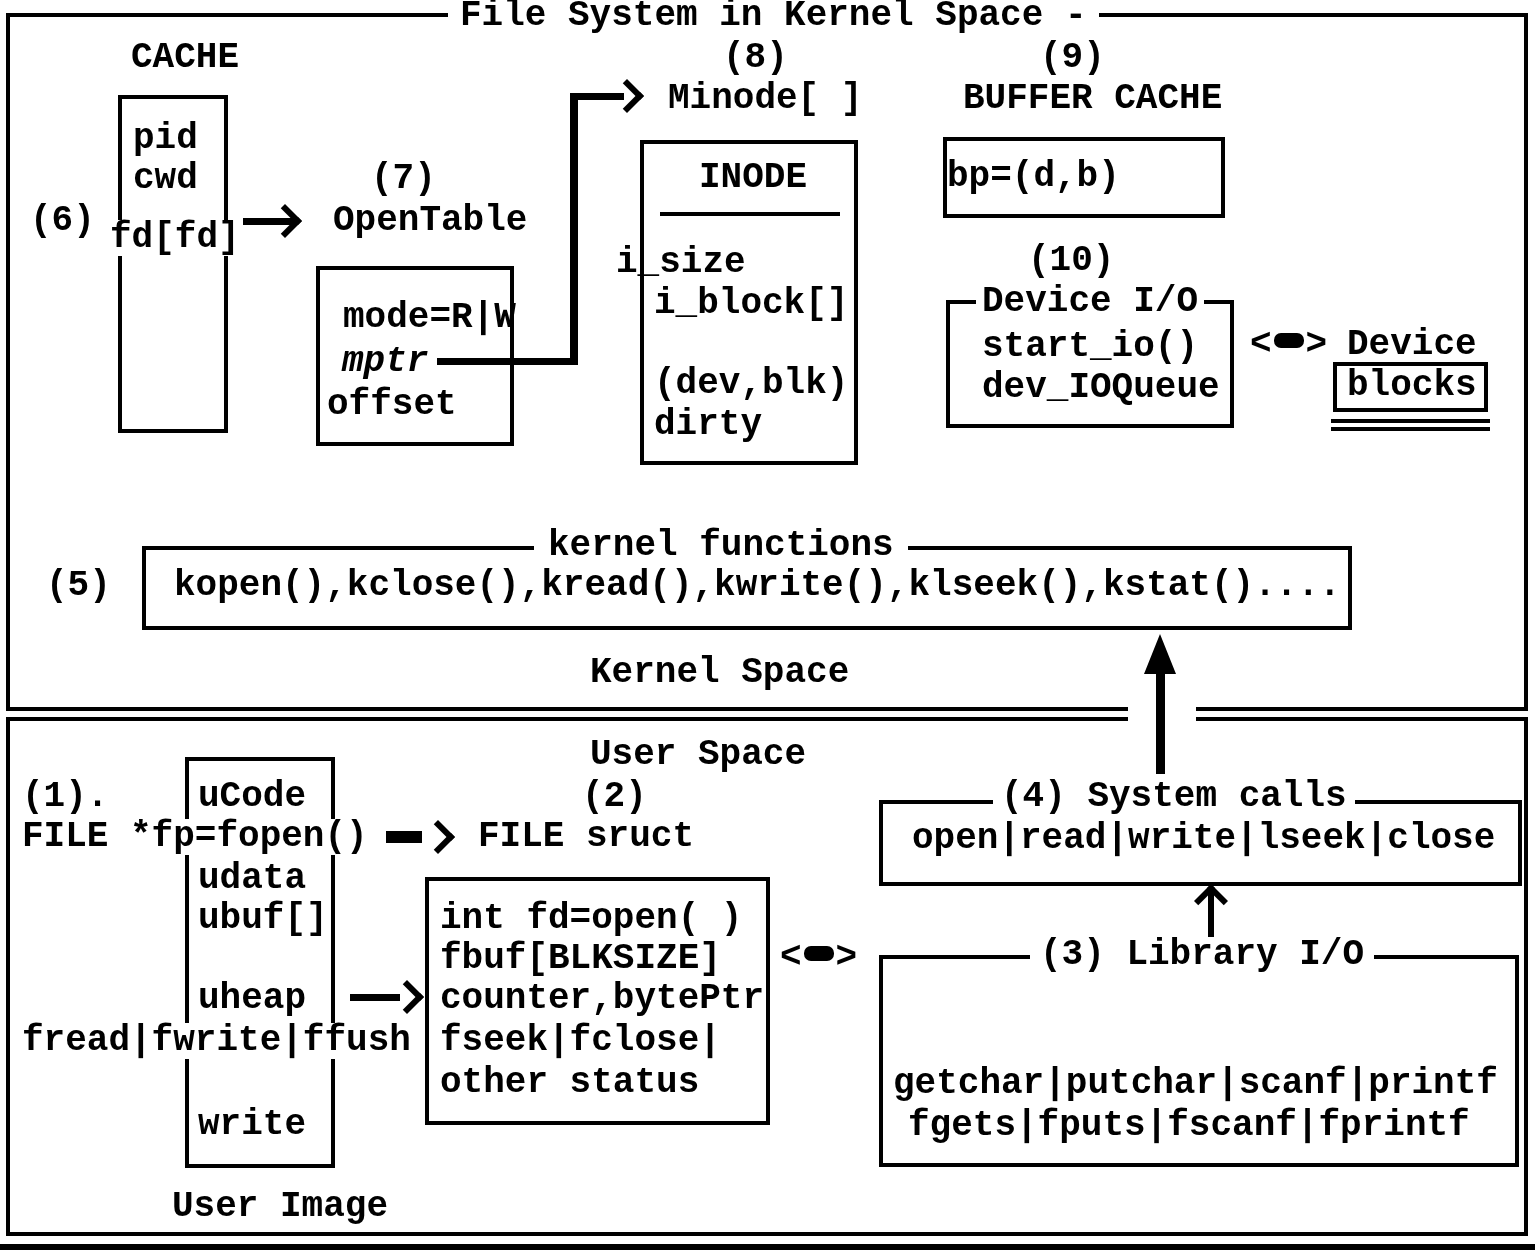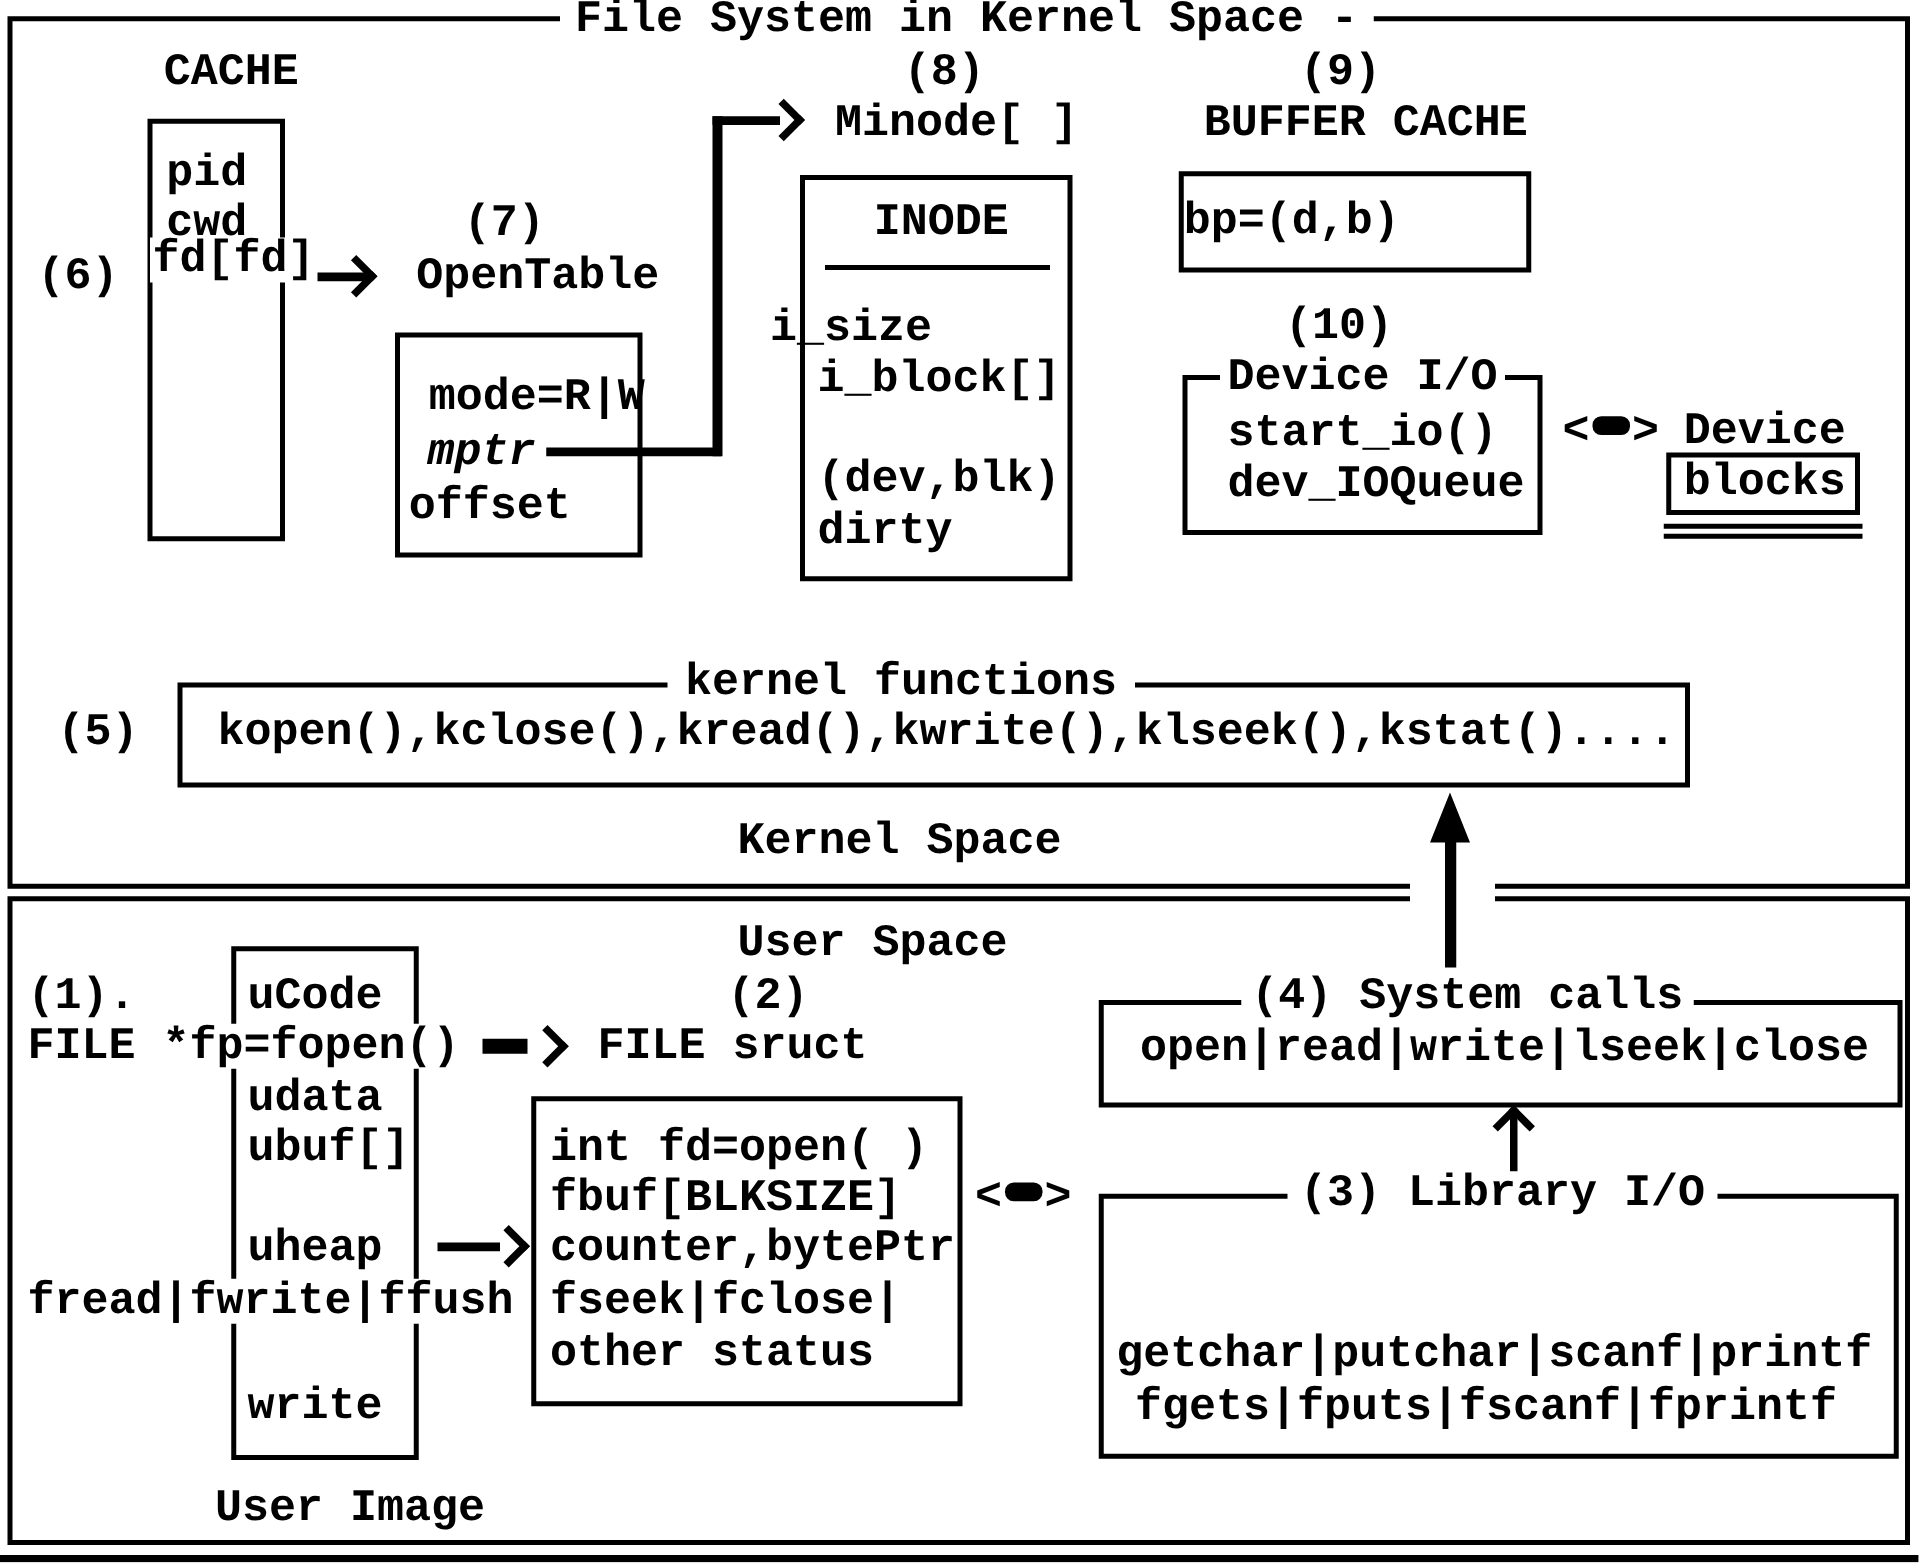--- a/index.html
+++ b/index.html
@@ -139,17 +139,17 @@
     <div class="ah up" style="left:1199px; top:889px;"></div>
 
     <div class="bx" style="left:879px; top:955px; width:640px; height:212px;"></div>
     <div class="t bg" style="left:1030px; top:937px; padding:0 10px;">(3) Library I/O</div>
     <div class="t" style="left:893px; top:1066px;">getchar|putchar|scanf|printf</div>
     <div class="t" style="left:908px; top:1108px;">fgets|fputs|fscanf|fprintf</div>
 
     <div class="t" style="left:172px; top:1189px;">User Image</div>
   </div>
 
-  <div class="t bg" style="left:108px; top:190px; padding:0 2px;margin-left:12px;">fd[fd]</div>
+  <div class="t bg" style="left:108px; top:220px; padding:0 2px;">fd[fd]</div>
 
   <div class="t bg" style="left:448px; top:-2px; padding:0 12px;">File System in Kernel Space -</div>
 
 </div>
 
 </body></html>

